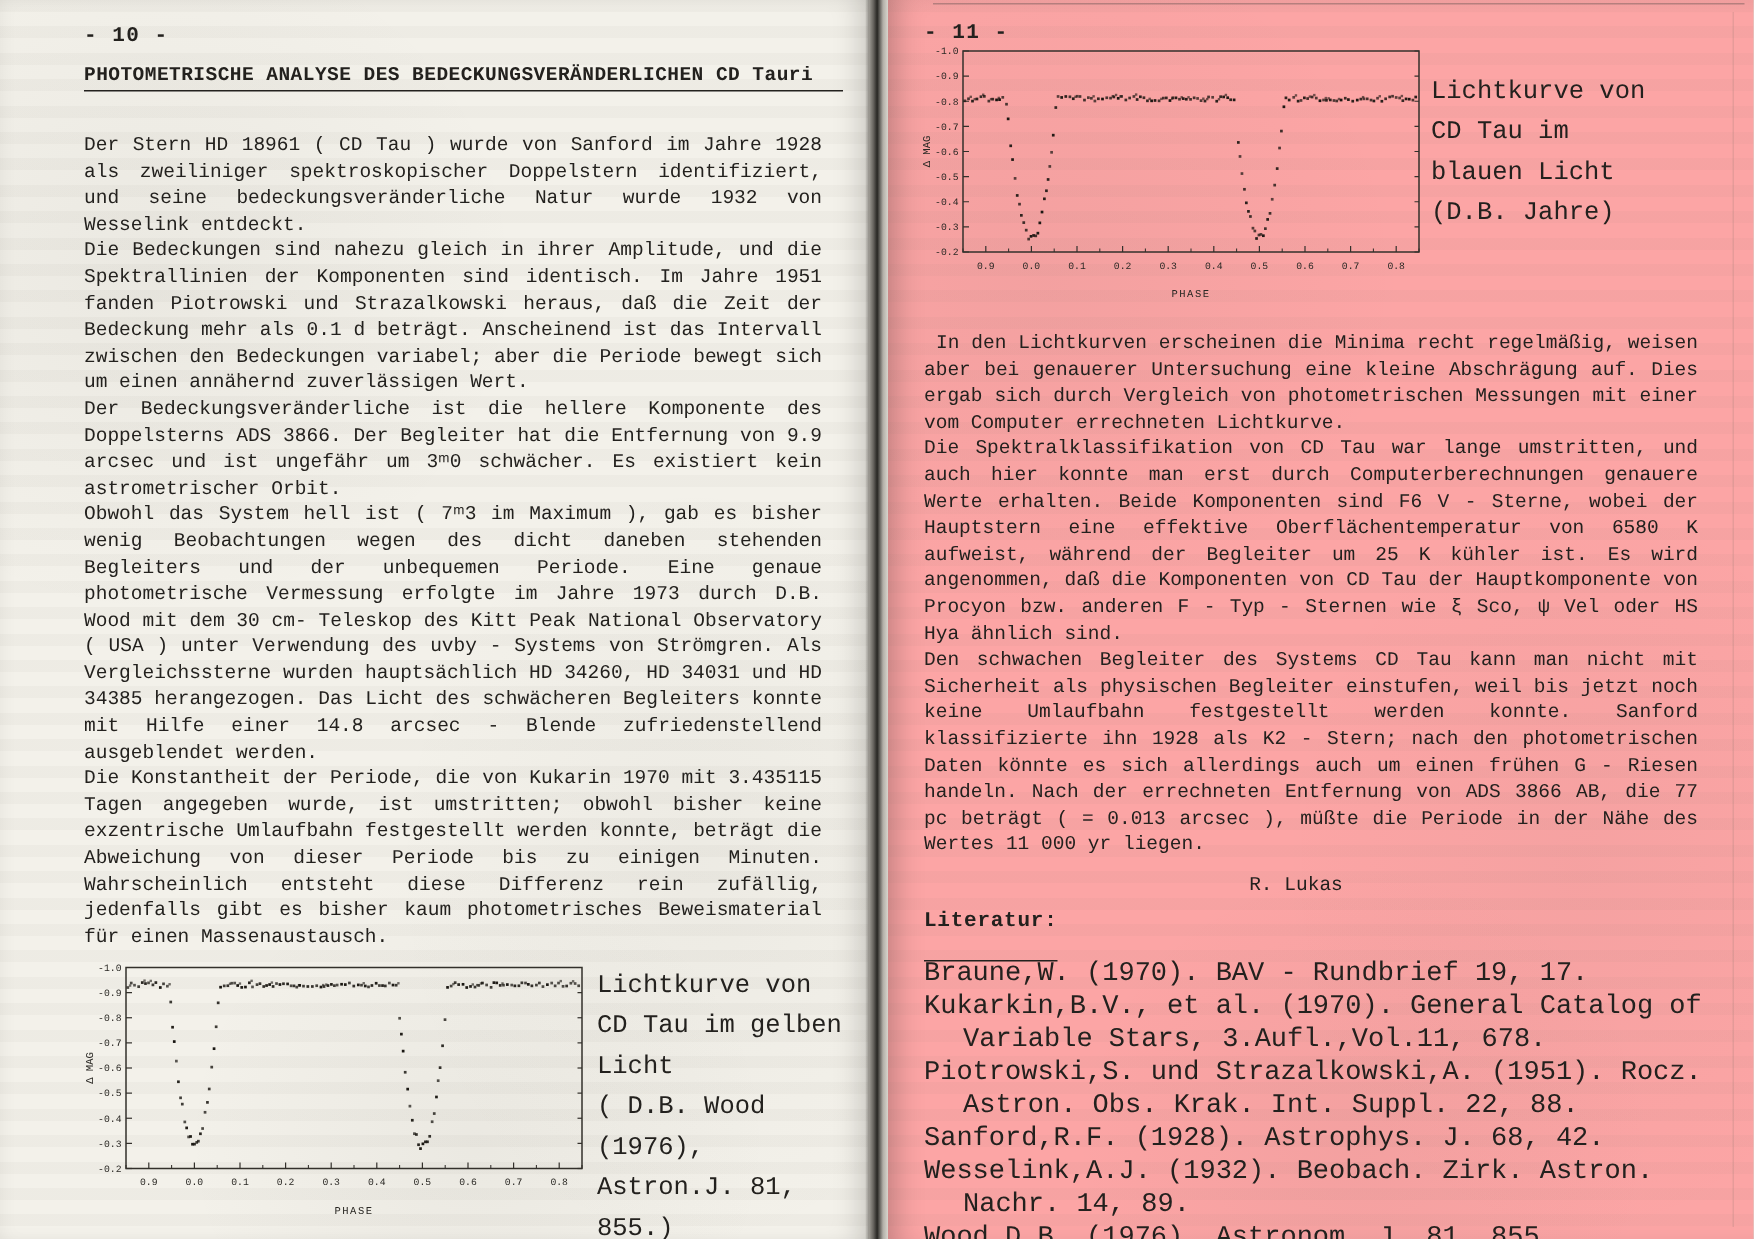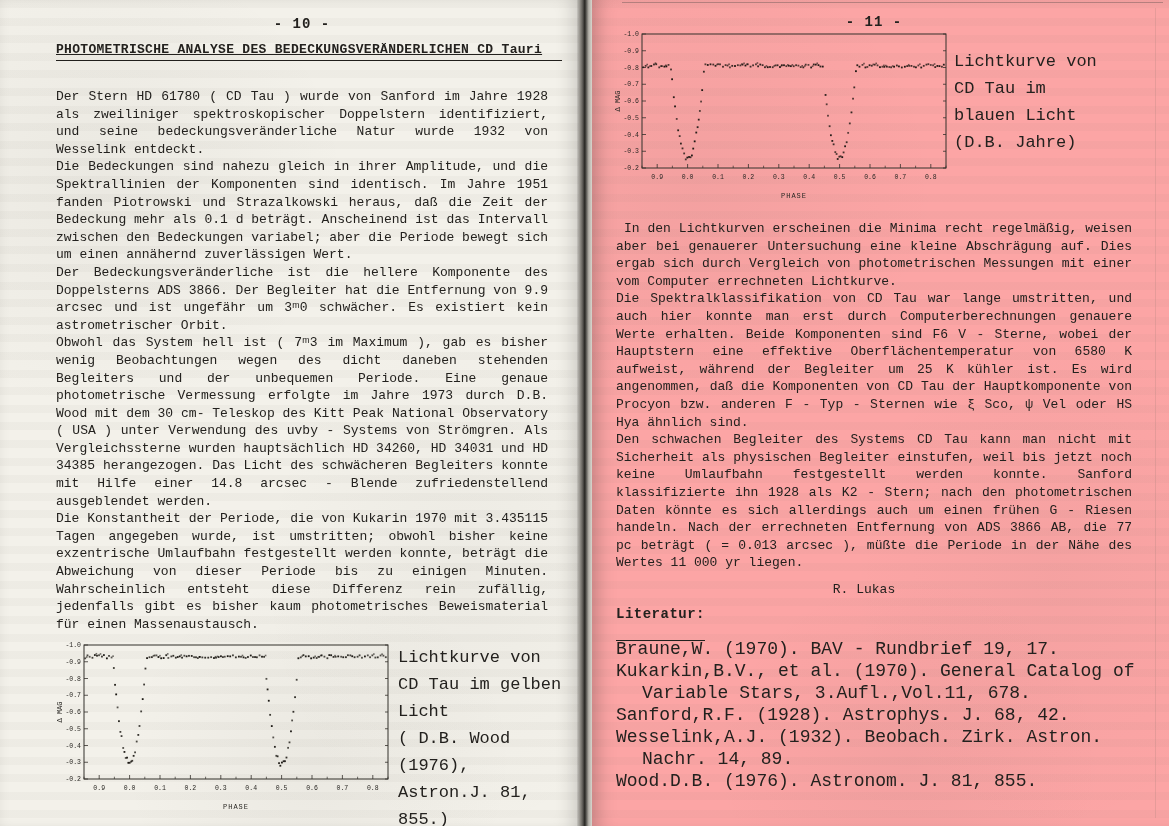--- a/index.html
+++ b/index.html
@@ -32,27 +32,27 @@
     background:repeating-linear-gradient(to bottom,
       rgba(115,110,98,.045) 0 8px, rgba(0,0,0,0) 8px 17.6px);
   }
   .mottle{
     position:absolute;inset:0;pointer-events:none;
     background:
       radial-gradient(ellipse 60% 40% at 18% 22%, rgba(80,76,68,.05), transparent 70%),
       radial-gradient(ellipse 50% 45% at 80% 70%, rgba(80,76,68,.04), transparent 70%),
       radial-gradient(ellipse 45% 30% at 55% 92%, rgba(80,76,68,.05), transparent 75%);
   }
-  .pagenum{position:absolute;font-weight:bold;font-size:14px;letter-spacing:1px;text-align:center}
+  .pagenum{position:absolute;font-weight:bold;font-size:14px;letter-spacing:1px;}
   .pn-left{left:56px;top:16px;width:492px}
   .pn-right{left:24px;top:14px;width:516px}
   .title{
     position:absolute;left:56px;top:42px;width:506px;
     font-weight:bold;font-size:13px;letter-spacing:.3px;white-space:nowrap;
-    border-bottom:1.5px solid #23211e;padding-bottom:3px;text-decoration:underline;
+    border-bottom:1.5px solid #23211e;padding-bottom:3px;
   }
   .body-col{position:absolute;font-size:13px;line-height:17.6px;text-align:justify}
   .lp-col{left:56px;top:88px;width:492px}
   .rp-col{left:24px;top:220px;width:516px}
   .rp-col .para:first-child{text-indent:8px}
   .para{margin:0}
   .caption{position:absolute;font-size:17px;line-height:27px}
   .cap1{left:398px;top:644px;width:176px}
   .cap2{left:362px;top:48px;width:182px}
   .signature{position:absolute;left:24px;top:582px;width:496px;text-align:center;font-size:13px}
@@ -71,21 +71,21 @@
 </style>
 </head>
 <body>
 
 <div class="page page-left">
   <div class="mottle"></div>
   <div class="bleed"></div>
   <div class="pagenum pn-left">- 10 -</div>
   <div class="title">PHOTOMETRISCHE ANALYSE DES BEDECKUNGSVERÄNDERLICHEN CD Tauri</div>
   <div class="body-col lp-col">
-      <div class="para">Der Stern HD 61780 ( CD Tau ) wurde von Sanford im Jahre 1928 als zweiliniger spektroskopischer Doppelstern identifiziert, und seine bedeckungsveränderliche Natur wurde 1932 von Wesselink entdeckt.</div>
+      <div class="para">Der Stern HD 18961 ( CD Tau ) wurde von Sanford im Jahre 1928 als zweiliniger spektroskopischer Doppelstern identifiziert, und seine bedeckungsveränderliche Natur wurde 1932 von Wesselink entdeckt.</div>
       <div class="para">Die Bedeckungen sind nahezu gleich in ihrer Amplitude, und die Spektrallinien der Komponenten sind identisch. Im Jahre 1951 fanden Piotrowski und Strazalkowski heraus, daß die Zeit der Bedeckung mehr als 0.1 d beträgt. Anscheinend ist das Intervall zwischen den Bedeckungen variabel; aber die Periode bewegt sich um einen annähernd zuverlässigen Wert.</div>
       <div class="para">Der Bedeckungsveränderliche ist die hellere Komponente des Doppelsterns ADS 3866. Der Begleiter hat die Entfernung von 9.9 arcsec und ist ungefähr um 3ᵐ0 schwächer. Es existiert kein astrometrischer Orbit.</div>
       <div class="para">Obwohl das System hell ist ( 7ᵐ3 im Maximum ), gab es bisher wenig Beobachtungen wegen des dicht daneben stehenden Begleiters und der unbequemen Periode. Eine genaue photometrische Vermessung erfolgte im Jahre 1973 durch D.B. Wood mit dem 30 cm- Teleskop des Kitt Peak National Observatory ( USA ) unter Verwendung des uvby - Systems von Strömgren. Als Vergleichssterne wurden hauptsächlich HD 34260, HD 34031 und HD 34385 herangezogen. Das Licht des schwächeren Begleiters konnte mit Hilfe einer 14.8 arcsec - Blende zufriedenstellend ausgeblendet werden.</div>
       <div class="para">Die Konstantheit der Periode, die von Kukarin 1970 mit 3.435115 Tagen angegeben wurde, ist umstritten; obwohl bisher keine exzentrische Umlaufbahn festgestellt werden konnte, beträgt die Abweichung von dieser Periode bis zu einigen Minuten. Wahrscheinlich entsteht diese Differenz rein zufällig, jedenfalls gibt es bisher kaum photometrisches Beweismaterial für einen Massenaustausch.</div>
     </div>
   <svg class="chart chart1" width="340" height="175" viewBox="0 0 340 175">
       <rect x="30" y="8" width="304" height="134" fill="none" stroke="#33302b" stroke-width="1"></rect>
       <line x1="30" y1="8" x2="34" y2="8" stroke="#33302b" stroke-width="0.8"></line>
       <line x1="331" y1="8" x2="334" y2="8" stroke="#33302b" stroke-width="0.8"></line>
       <text x="27" y="10.2" text-anchor="end" font-size="6.5">-1.0</text>
@@ -572,17 +572,18 @@
   <div class="body-col rp-col">
       <div class="para">In den Lichtkurven erscheinen die Minima recht regelmäßig, weisen aber bei genauerer Untersuchung eine kleine Abschrägung auf. Dies ergab sich durch Vergleich von photometrischen Messungen mit einer vom Computer errechneten Lichtkurve.</div>
       <div class="para">Die Spektralklassifikation von CD Tau war lange umstritten, und auch hier konnte man erst durch Computerberechnungen genauere Werte erhalten. Beide Komponenten sind F6 V - Sterne, wobei der Hauptstern eine effektive Oberflächentemperatur von 6580 K aufweist, während der Begleiter um 25 K kühler ist. Es wird angenommen, daß die Komponenten von CD Tau der Hauptkomponente von Procyon bzw. anderen F - Typ - Sternen wie ξ Sco, ψ Vel oder HS Hya ähnlich sind.</div>
       <div class="para">Den schwachen Begleiter des Systems CD Tau kann man nicht mit Sicherheit als physischen Begleiter einstufen, weil bis jetzt noch keine Umlaufbahn festgestellt werden konnte. Sanford klassifizierte ihn 1928 als K2 - Stern; nach den photometrischen Daten könnte es sich allerdings auch um einen frühen G - Riesen handeln. Nach der errechneten Entfernung von ADS 3866 AB, die 77 pc beträgt ( = 0.013 arcsec ), müßte die Periode in der Nähe des Wertes 11 000 yr liegen.</div>
     </div>
   <div class="signature">R. Lukas</div>
   <div class="lit-head">Literatur:</div>
   <div class="refs">
       <div class="ref">Braune,W. (1970). BAV - Rundbrief 19, 17.</div>
       <div class="ref">Kukarkin,B.V., et al. (1970). General Catalog of Variable Stars, 3.Aufl.,Vol.11, 678.</div>
+      <div class="ref">Piotrowski,S. und Strazalkowski,A. (1951). Rocz. Astron. Obs. Krak. Int. Suppl. 22, 88.</div>
       <div class="ref">Sanford,R.F. (1928). Astrophys. J. 68, 42.</div>
       <div class="ref">Wesselink,A.J. (1932). Beobach. Zirk. Astron. Nachr. 14, 89.</div>
       <div class="ref">Wood.D.B. (1976). Astronom. J. 81, 855.</div>
     </div>
 </div>
 
 </body></html>

